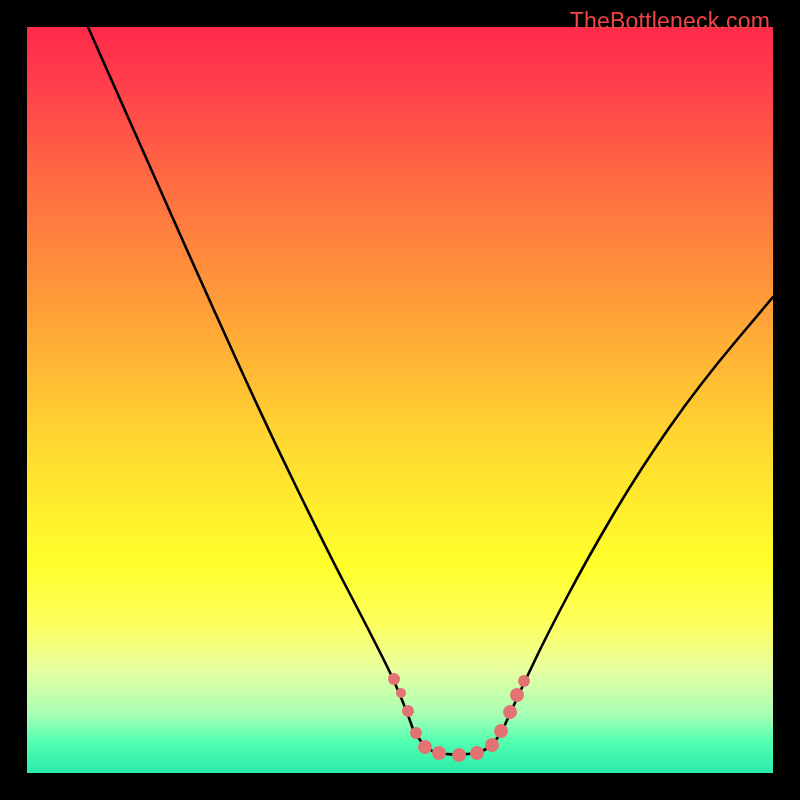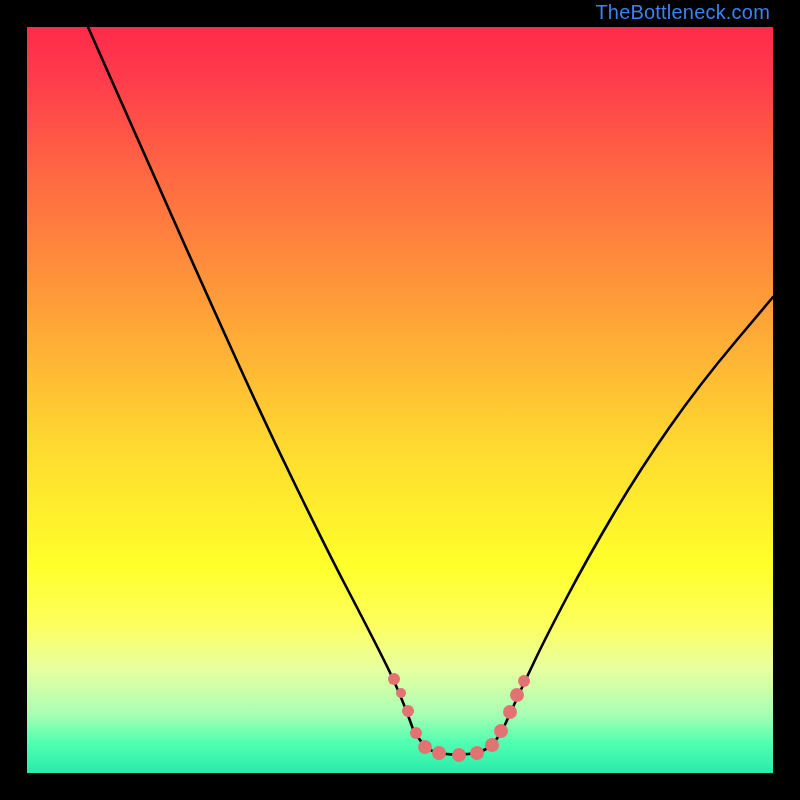--- a/index.html
+++ b/index.html
@@ -27,24 +27,24 @@
       #ffff2a 72%,
       #fdff5d 80%,
       #e8ffa0 86%,
       #aaffb4 92%,
       #4fffb1 96%,
       #2aebab 100%
     );
   }
   .watermark {
     position: absolute;
-    top: 1px;
+    top: 8px;
     right: 30px;
-    color: #3b82f6;
-    font-size: 20px;
+    color: #ef4444;
+    font-size: 23px;
     font-weight: 500;
     letter-spacing: 0.2px;
   }
   svg {
     position: absolute;
     left: 0;
     top: 0;
   }
 </style>
 </head>

